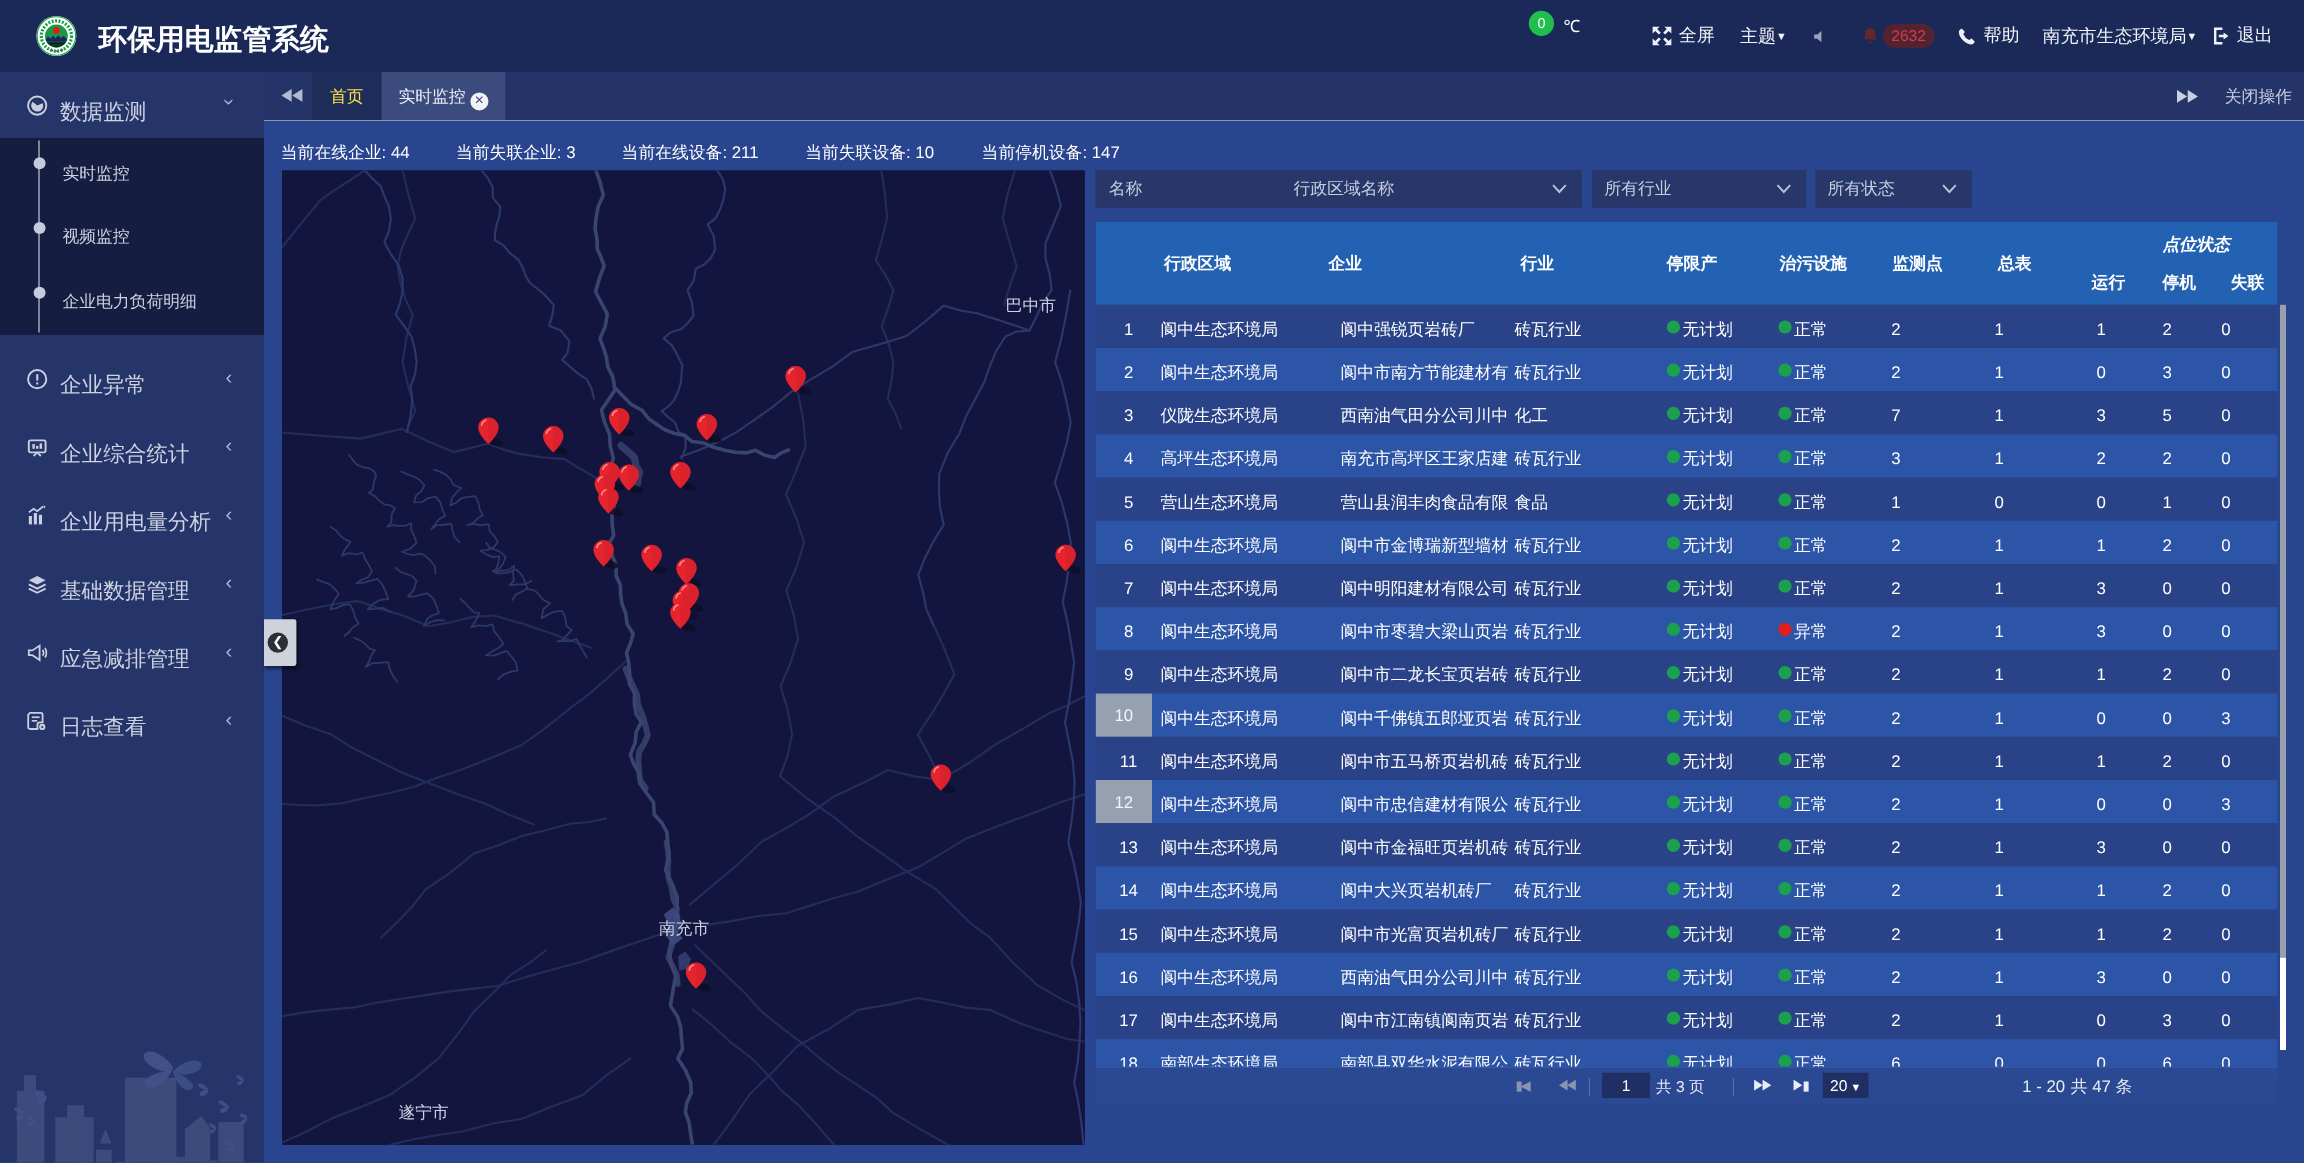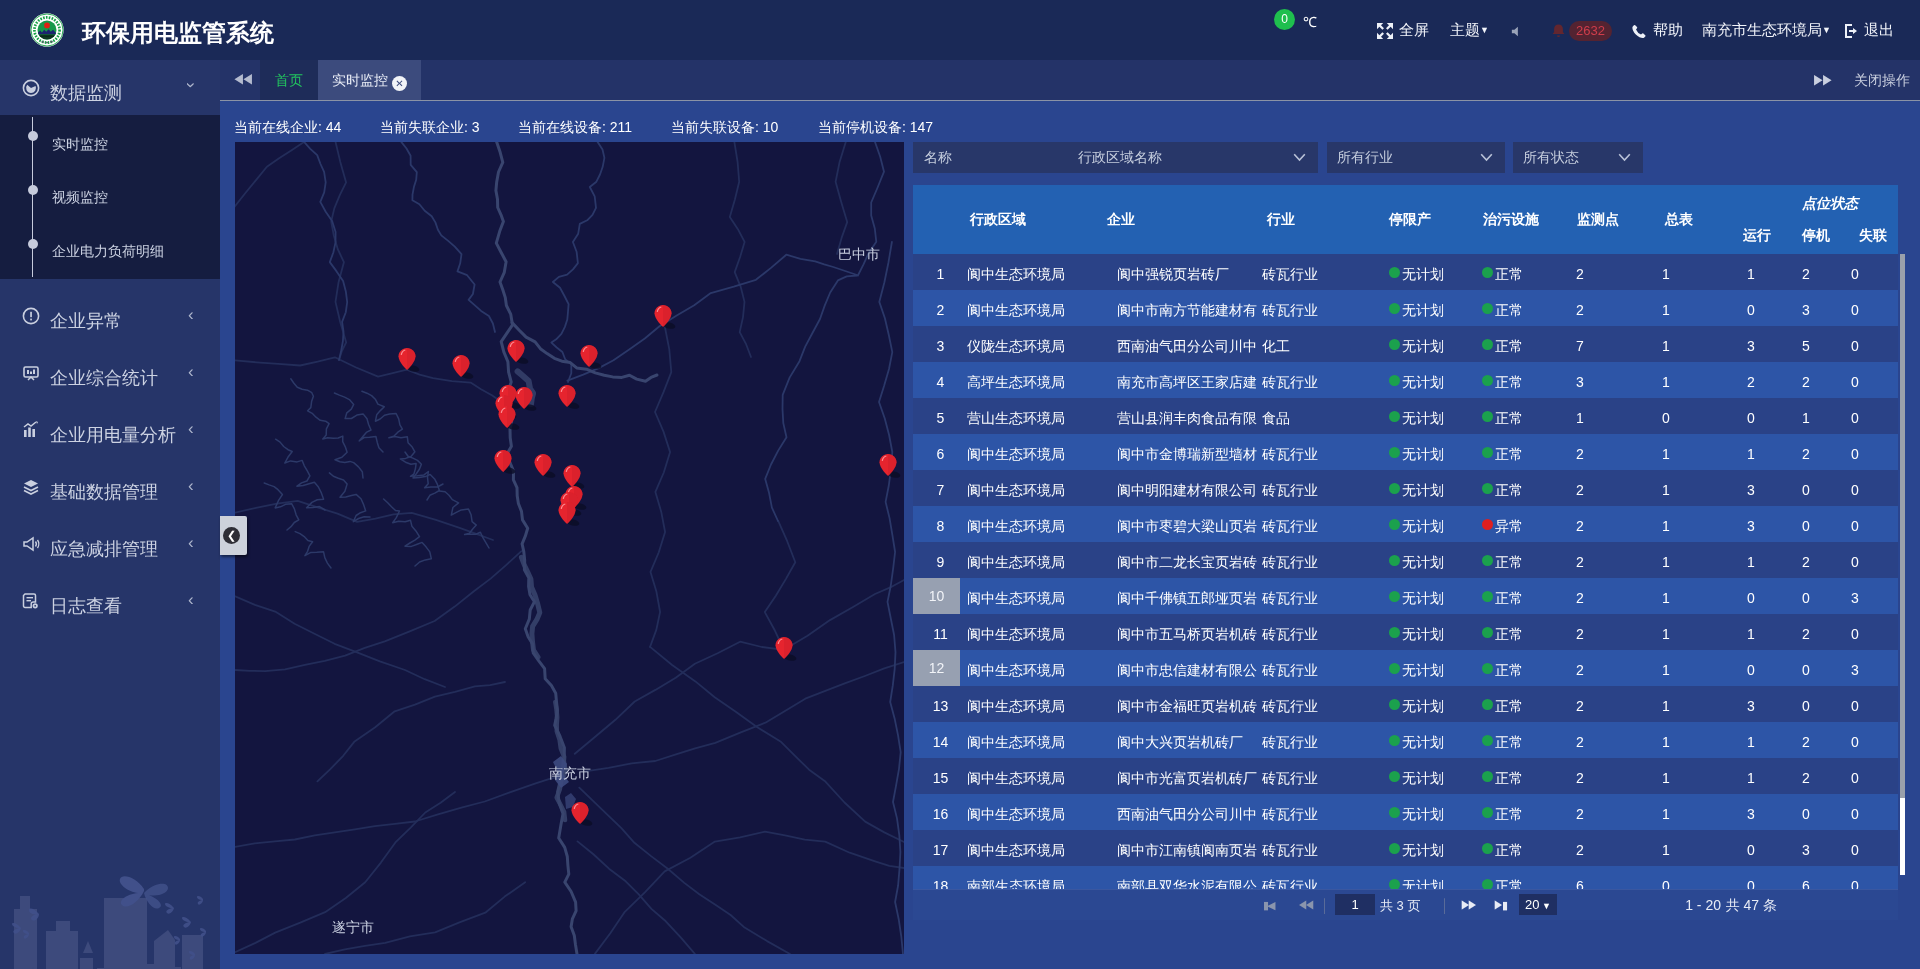--- a/index.html
+++ b/index.html
@@ -22,21 +22,21 @@
 .sdot{position:absolute;left:27.5px;width:10px;height:10px;border-radius:50%;background:#c6cbdc}
 .sitem{position:absolute;left:52px;font-size:14px;color:#ccd2e2;white-space:nowrap}
 .mi{position:absolute;left:0;width:220px;height:56px}
 .micon{position:absolute;left:22px;top:19px;width:18px;height:18px}
 .mtext{position:absolute;left:50px;top:21px;font-size:18px;color:#ccd2e2;white-space:nowrap}
 .chev{position:absolute;left:188px;top:17px;font-size:17px;color:#aeb6cc}
 
 #tabbar{position:absolute;left:220px;top:60px;width:1700px;height:41px;background:#243368;border-bottom:1px solid #8b93a6}
 #tabsL{position:absolute;left:0;top:0;width:42px;height:40px;color:#b4bbcf;font-size:13px;text-align:center;line-height:40px;letter-spacing:-4px}
 .tab{position:absolute;top:0;height:40px;line-height:40px;font-size:14px;text-align:center}
-#tab1{left:40px;width:58px;background:#1e2c59;color:#22c55e}
+#tab1{left:40px;width:58px;background:#1e2c59;color:#fde047}
 #tab2{left:98px;width:103px;background:#3c4b7d;color:#e8ecf6}
 #tabsR{position:absolute;right:10px;top:0;height:40px;line-height:40px;color:#c9cfdf;font-size:14px}
 
 #content{position:absolute;left:220px;top:101px;width:1700px;height:868px;background:#2a458f}
 .stat{position:absolute;top:119px;font-size:14px;color:#fff;white-space:nowrap}
 
 #map{position:absolute;left:235px;top:142px;width:669px;height:812px;background:#13153f}
 #ctab{position:absolute;left:220px;top:516px;width:27px;height:39px;background:#cdd2db;border-radius:0 2px 2px 0;box-shadow:1px 2px 3px rgba(0,0,0,.5)}
 #ctab .cc{position:absolute;left:3px;top:11px;width:17px;height:17px;border-radius:50%;background:#2e2e36;color:#fff;font-size:11px;text-align:center;line-height:17px}
 

